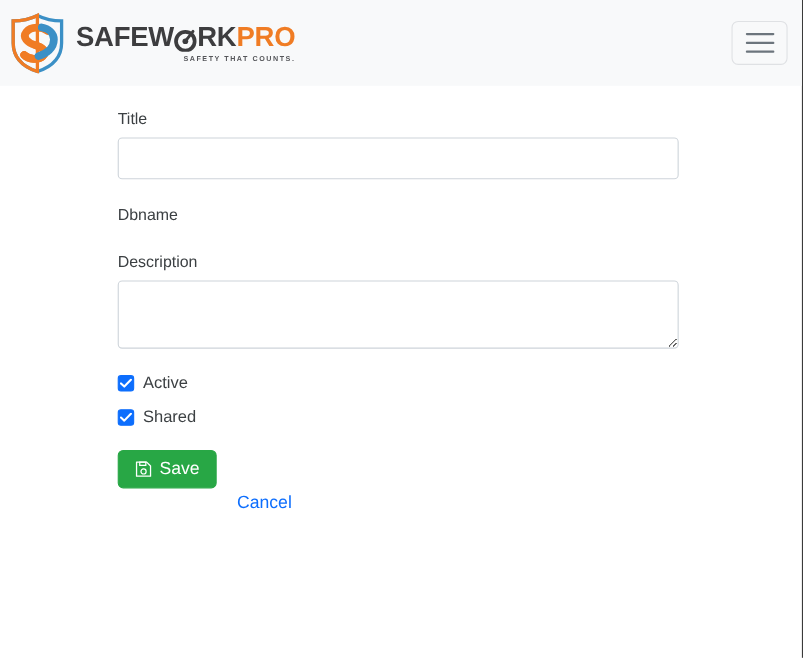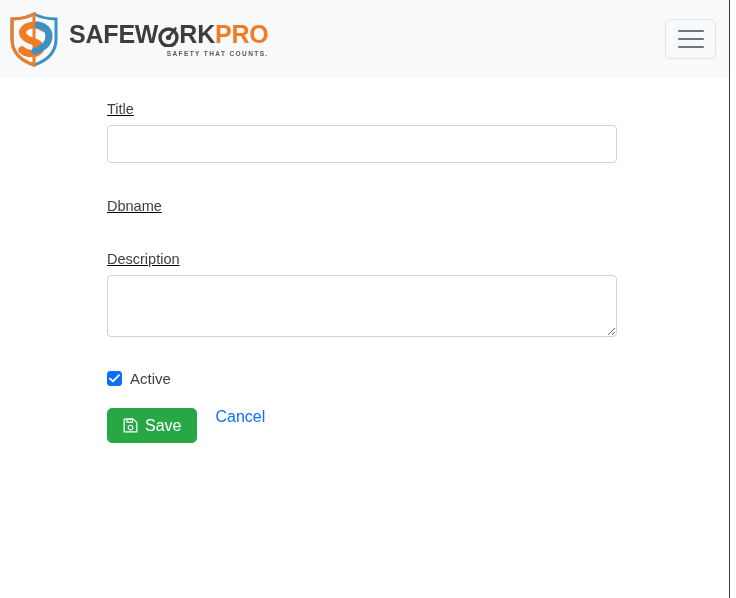--- a/index.html
+++ b/index.html
@@ -111,21 +111,21 @@
   }
   #page-title {
     font-size: 42px;
     font-weight: bold;
     color: #212529;
     letter-spacing: -0.4px;
     margin: 0 0 30px 0;
     line-height: 1.1;
   }
 
-  .form-group { margin-bottom: 34px; text-decoration: underline; }
+  .form-group { margin-bottom: 24px; }
   .form-label {
     display: block;
     font-size: 14.5px;
     color: #3c4043;
     margin-bottom: 6px;
     line-height: 1.3;
   }
 
   .form-control {
     display: block;
@@ -211,20 +211,21 @@
     padding: 7px 15px;
     cursor: pointer;
     line-height: 1.2;
   }
   #save-button svg { display: block; }
   #cancel-link {
     color: #0d6efd;
     font-size: 16px;
     text-decoration: none;
     cursor: pointer;
+    margin-top: 40px;
   }
 </style>
 </head>
 <body>
 
 <div id="viewport">
 
   <div id="navbar">
 
     <a class="brand" href="#">
@@ -282,20 +283,28 @@
 
       <div class="form-check">
         <span class="cb">
           <svg width="11" height="9" viewBox="0 0 11 9" xmlns="http://www.w3.org/2000/svg">
             <path d="M1 4.6 L4 7.4 L10 1.2" fill="none" stroke="#ffffff" stroke-width="1.9" stroke-linecap="round" stroke-linejoin="round"></path>
           </svg>
         </span>
         <label class="form-check-label">Active</label>
       </div>
 
+      <div class="form-check">
+        <span class="cb">
+          <svg width="11" height="9" viewBox="0 0 11 9" xmlns="http://www.w3.org/2000/svg">
+            <path d="M1 4.6 L4 7.4 L10 1.2" fill="none" stroke="#ffffff" stroke-width="1.9" stroke-linecap="round" stroke-linejoin="round"></path>
+          </svg>
+        </span>
+        <label class="form-check-label">Shared</label>
+      </div>
 
       <div id="actions">
         <button type="button" id="save-button">
           <span>
             <svg width="15" height="15" viewBox="0 0 16 16" xmlns="http://www.w3.org/2000/svg">
               <path d="M1.2 1.2 H11 L14.8 5 V14.8 H1.2 Z" fill="none" stroke="#ffffff" stroke-width="1.3" stroke-linejoin="round"></path>
               <path d="M4.3 1.2 H10.2 V4.4 H4.3 Z" fill="none" stroke="#ffffff" stroke-width="1.2"></path>
               <circle cx="8" cy="10.2" r="2.5" fill="none" stroke="#ffffff" stroke-width="1.2"></circle>
             </svg>
           </span>

